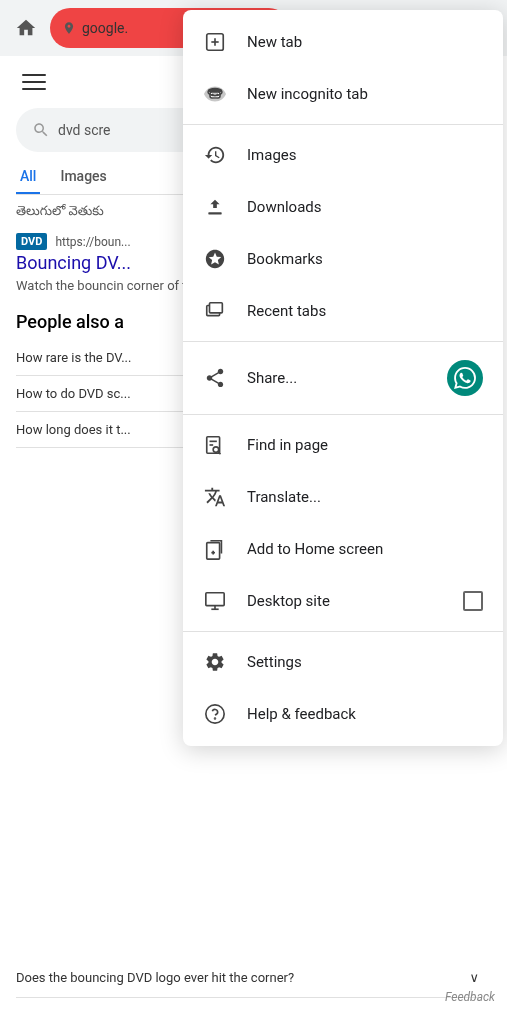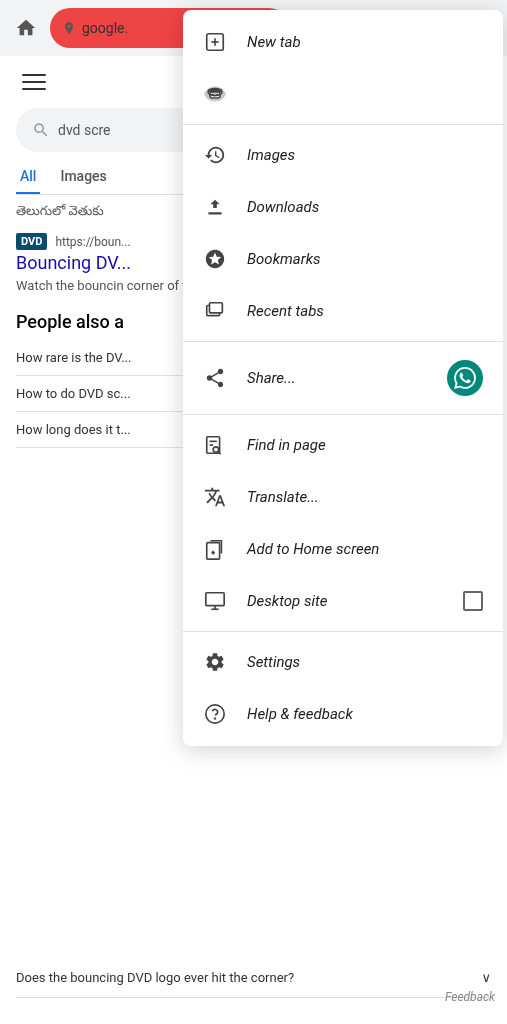--- a/index.html
+++ b/index.html
@@ -105,21 +105,21 @@
       color: #555;
       margin: 4px 0 12px 0;
     }
     .result-item {
       margin-bottom: 12px;
     }
     .result-meta {
       display: flex; align-items: center; gap: 8px; margin-bottom: 2px;
     }
     .dvd-badge {
-      background: #0c4a6e;
+      background: #0369a1;
       color: #fff;
       font-size: 11px;
       font-weight: bold;
       padding: 2px 5px;
       border-radius: 2px;
     }
     .result-url { font-size: 12px; color: #555; }
     .result-title { font-size: 18px; color: #1a0dab; font-weight: 400; margin-bottom: 4px; }
     .result-desc { font-size: 13px; color: #555; line-height: 1.4; }
     .people-also {
@@ -156,21 +156,20 @@
     .menu-overlay {
       position: absolute;
       top: 10px;
       right: 4px;
       width: 320px;
       background: #fff;
       border-radius: 8px;
       box-shadow: 0 4px 24px rgba(0,0,0,0.18);
       z-index: 100;
       padding: 6px 0;
-      font-style: italic;
     }
     .menu-item {
       display: flex;
       align-items: center;
       padding: 14px 20px;
       cursor: pointer;
       gap: 20px;
       position: relative;
     }
     .menu-icon {
@@ -280,21 +279,21 @@
       <div class="result-title">Bouncing DV...</div>
       <div class="result-desc">Watch the bouncin corner of the Inter...</div>
     </div>
 
     <div class="people-also">People also a</div>
     <div class="related-item">How rare is the DV...</div>
     <div class="related-item">How to do DVD sc...</div>
     <div class="related-item">How long does it t...</div>
   </div>
 
-  <div style="position:absolute; bottom: 26px; left: 0; right: 0; padding: 0 16px;">
+  <div style="position:absolute; bottom: 26px; left: 0; right: 12px; padding: 0 16px;">
     <div class="faq-item">
       <span>Does the bouncing DVD logo ever hit the corner?</span>
       <span>∨</span>
     </div>
   </div>
 
   <div class="feedback-bar">Feedback</div>
 </div>
 
 <div class="menu-overlay">
@@ -315,20 +314,21 @@
       <svg width="24" height="24" viewBox="0 0 24 24" fill="#444">
         <path d="M12 4.5C7 4.5 2.73 7.61 1 12c1.73 4.39 6 7.5 11 7.5s9.27-3.11 11-7.5c-1.73-4.39-6-7.5-11-7.5zM12 17c-2.76 0-5-2.24-5-5s2.24-5 5-5 5 2.24 5 5-2.24 5-5 5zm0-8c-1.66 0-3 1.34-3 3s1.34 3 3 3 3-1.34 3-3-1.34-3-3-3z" opacity="0.3"></path>
 
         <ellipse cx="12" cy="10" rx="7" ry="3.5" fill="none" stroke="#444" stroke-width="1.5"></ellipse>
         <rect x="7" y="10" width="10" height="6" rx="2" fill="none" stroke="#444" stroke-width="1.5"></rect>
         <circle cx="9.5" cy="13" r="1.2" fill="#444"></circle>
         <circle cx="14.5" cy="13" r="1.2" fill="#444"></circle>
         <rect x="5" y="7" width="14" height="3" rx="1.5" fill="#444"></rect>
       </svg>
     </div>
+    <span class="menu-label">New incognito tab</span>
   </div>
 
   <div class="divider"></div>
 
   <div class="menu-item">
     <div class="menu-icon">
       <svg width="22" height="22" viewBox="0 0 24 24" fill="#444">
         <path d="M13 3c-4.97 0-9 4.03-9 9H1l3.89 3.89.07.14L9 12H6c0-3.87 3.13-7 7-7s7 3.13 7 7-3.13 7-7 7c-1.93 0-3.68-.79-4.94-2.06l-1.42 1.42C8.27 19.99 10.51 21 13 21c4.97 0 9-4.03 9-9s-4.03-9-9-9zm-1 5v5l4.28 2.54.72-1.21-3.5-2.08V8H12z"></path>
       </svg>
     </div>

